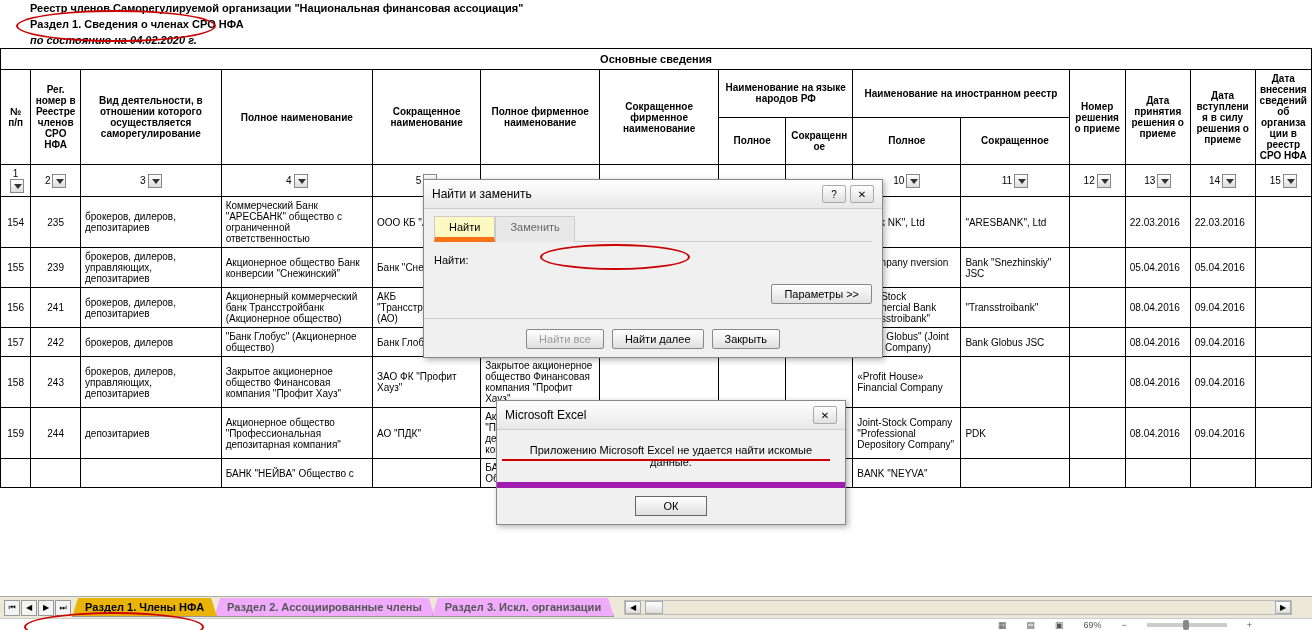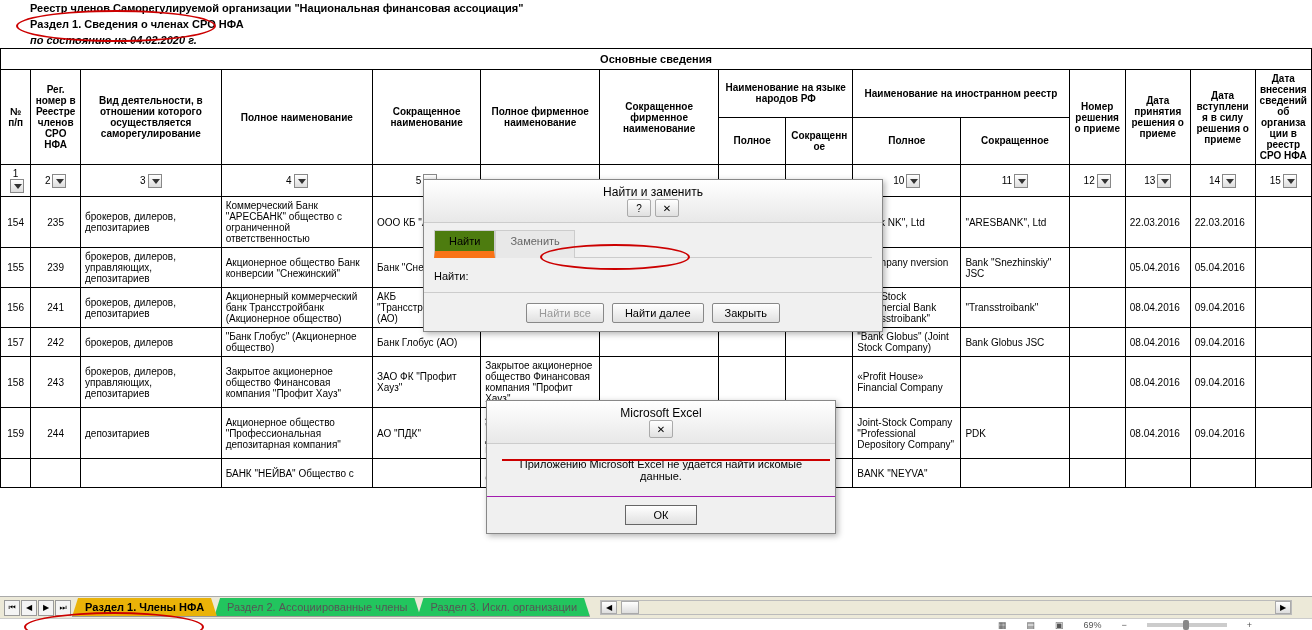--- a/index.html
+++ b/index.html
@@ -16,49 +16,49 @@
 .section-title { text-align: center; font-weight: bold; background: #fff; font-size: 11px; padding: 4px; margin-top: 24px; }
 .colnumrow td { text-align: center; font-size: 10px; background: #fff; position: relative; }
 .filter-arrow { display: inline-block; width: 14px; height: 14px; border: 1px solid #888; background: linear-gradient(#fff,#ddd); position: relative; vertical-align: middle; margin-left: 2px; }
 .filter-arrow::after { content: ""; position: absolute; left: 3px; top: 4px; border-left: 4px solid transparent; border-right: 4px solid transparent; border-top: 5px solid #333; }
 .data-row td { text-align: left; }
 .data-row td:nth-child(1), .data-row td:nth-child(2) { text-align: center; }
 
 
 .dialog { position: absolute; background: #f0f0f0; border: 1px solid #888; box-shadow: 2px 2px 6px rgba(0,0,0,0.3); z-index: 50; }
 .find-dialog { left: 423px; top: 179px; width: 460px; }
-.dlg-title { background: linear-gradient(#fff,#e8e8e8); border-bottom: 1px solid #ccc; padding: 5px 8px; font-size: 12px; display: flex; justify-content: space-between; align-items: center; flex-direction: column; }
+.dlg-title { background: linear-gradient(#fff,#e8e8e8); border-bottom: 1px solid #ccc; padding: 5px 8px; font-size: 12px; display: flex; justify-content: space-between; align-items: center; }
 .dlg-title-btns { display: flex; gap: 4px; }
 .title-btn { width: 24px; height: 18px; border: 1px solid #aaa; background: linear-gradient(#fff,#e0e0e0); border-radius: 2px; display: flex; align-items: center; justify-content: center; font-size: 10px; font-family: Arial; }
 .dlg-body { padding: 6px 10px 12px 10px; }
 .tabs { display: flex; margin-bottom: 12px; border-bottom: 1px solid #ccc; }
 .tab { padding: 4px 14px; border: 1px solid #ccc; border-bottom: none; background: #e8e8e8; color: #666; font-size: 11px; position: relative; top: 1px; }
-.tab.active { background: #4d7c0f; color: #000; border-bottom: 7px solid #f97316; }
+.tab.active { background: #fef9c3; color: #000; border-bottom: 5px solid #f97316; }
 .find-row { display: flex; align-items: flex-end; gap: 10px; margin-bottom: 10px; }
 .find-label { font-size: 11px; width: 38px; }
 .find-input-wrap { flex: 1; display: flex; }
 .find-input { flex: 1; border: 1px solid #888; padding: 3px 6px; font-size: 11px; background: #fff; }
 .find-dropdown { width: 18px; border: 1px solid #888; border-left: none; background: linear-gradient(#fff,#ddd); position: relative; }
 .find-dropdown::after { content: ""; position: absolute; left: 4px; top: 6px; border-left: 4px solid transparent; border-right: 4px solid transparent; border-top: 5px solid #333; }
 .params-row { display: flex; justify-content: flex-end; margin: 18px 0 14px 0; }
 .dlg-btn { border: 1px solid #888; background: linear-gradient(#fff,#e0e0e0); padding: 3px 12px; font-size: 11px; border-radius: 2px; cursor: pointer; }
 .dlg-btn:disabled { color: #999; }
 .btn-row { display: flex; justify-content: center; gap: 8px; border-top: 1px solid #ccc; padding-top: 10px; margin: 0 -10px -4px -10px; padding-left: 10px; padding-right: 10px; }
 
 
-.alert-dialog { left: 486px; top: 400px; width: 350px; z-index: 55; }
+.alert-dialog { left: 496px; top: 400px; width: 350px; z-index: 55; }
 .alert-body { padding: 14px 18px; font-size: 11px; text-align: center; }
-.alert-btns { display: flex; justify-content: center; padding: 8px; border-top: 1px solid #a21caf; }
+.alert-btns { display: flex; justify-content: center; padding: 8px; border-top: 6px solid #a21caf; }
 .alert-btn { border: 1px solid #666; background: linear-gradient(#fff,#e0e0e0); padding: 3px 28px; font-size: 11px; }
 
 
 .sheet-tabs { position: absolute; bottom: 12px; left: 0; right: 0; height: 22px; background: #ece9d8; border-top: 1px solid #aaa; display: flex; align-items: center; font-size: 11px; }
 .nav-btns { display: flex; padding: 0 4px; gap: 1px; }
 .nav-btn { width: 16px; height: 16px; border: 1px solid #999; background: #f4f4f4; display: flex; align-items: center; justify-content: center; font-size: 8px; }
-.sheet-tab { padding: 3px 12px; background: #22c55e; border: 1px solid #999; border-top: none; color: #555; position: relative; clip-path: polygon(6px 0, calc(100% - 6px) 0, 100% 100%, 0 100%); margin-left: -3px; }
+.sheet-tab { padding: 3px 12px; background: #f0abfc; border: 1px solid #999; border-top: none; color: #555; position: relative; clip-path: polygon(6px 0, calc(100% - 6px) 0, 100% 100%, 0 100%); margin-left: -3px; font-weight: bold; }
 .sheet-tab.active { background: #eab308; color: #000; font-weight: bold; z-index: 2; text-align: right; }
 .scroll-track { flex: 1; margin: 0 20px 0 10px; height: 15px; background: #ece9d8; border: 1px solid #bbb; position: relative; display:flex; align-items:center; }
 .scroll-arrow { width: 16px; height: 13px; background: linear-gradient(#fff,#ddd); border: 1px solid #aaa; display:flex; align-items:center; justify-content:center; font-size:8px; }
 .scroll-thumb { position: absolute; left: 20px; width: 18px; height: 13px; background: linear-gradient(#fff,#ddd); border: 1px solid #aaa; }
 
 .status-bar { position: absolute; bottom: 0; left: 0; right: 0; height: 12px; background: #fff; border-top: 1px solid #ccc; font-size: 9px; display: flex; justify-content: flex-end; align-items: center; padding-right: 60px; gap: 20px; color: #555; }
 .zoom-slider { width: 80px; height: 4px; background: #ccc; position: relative; }
 .zoom-slider::after { content: ""; position: absolute; left: 36px; top: -3px; width: 6px; height: 10px; background: #888; border-radius: 2px; }
 </style>
 </head>
@@ -266,20 +266,23 @@
     </div>
   </div>
   <div class="dlg-body">
     <div class="tabs">
       <div class="tab active">Найти</div>
       <div class="tab">Заменить</div>
     </div>
     <div class="find-row">
       <span class="find-label">Найти:</span>
     </div>
+    <div class="params-row">
+      <button class="dlg-btn">Параметры &gt;&gt;</button>
+    </div>
     <div class="btn-row">
       <button class="dlg-btn" disabled="">Найти все</button>
       <button class="dlg-btn">Найти далее</button>
       <button class="dlg-btn">Закрыть</button>
     </div>
   </div>
 </div>
 
 <div class="dialog alert-dialog">
   <div class="dlg-title">

